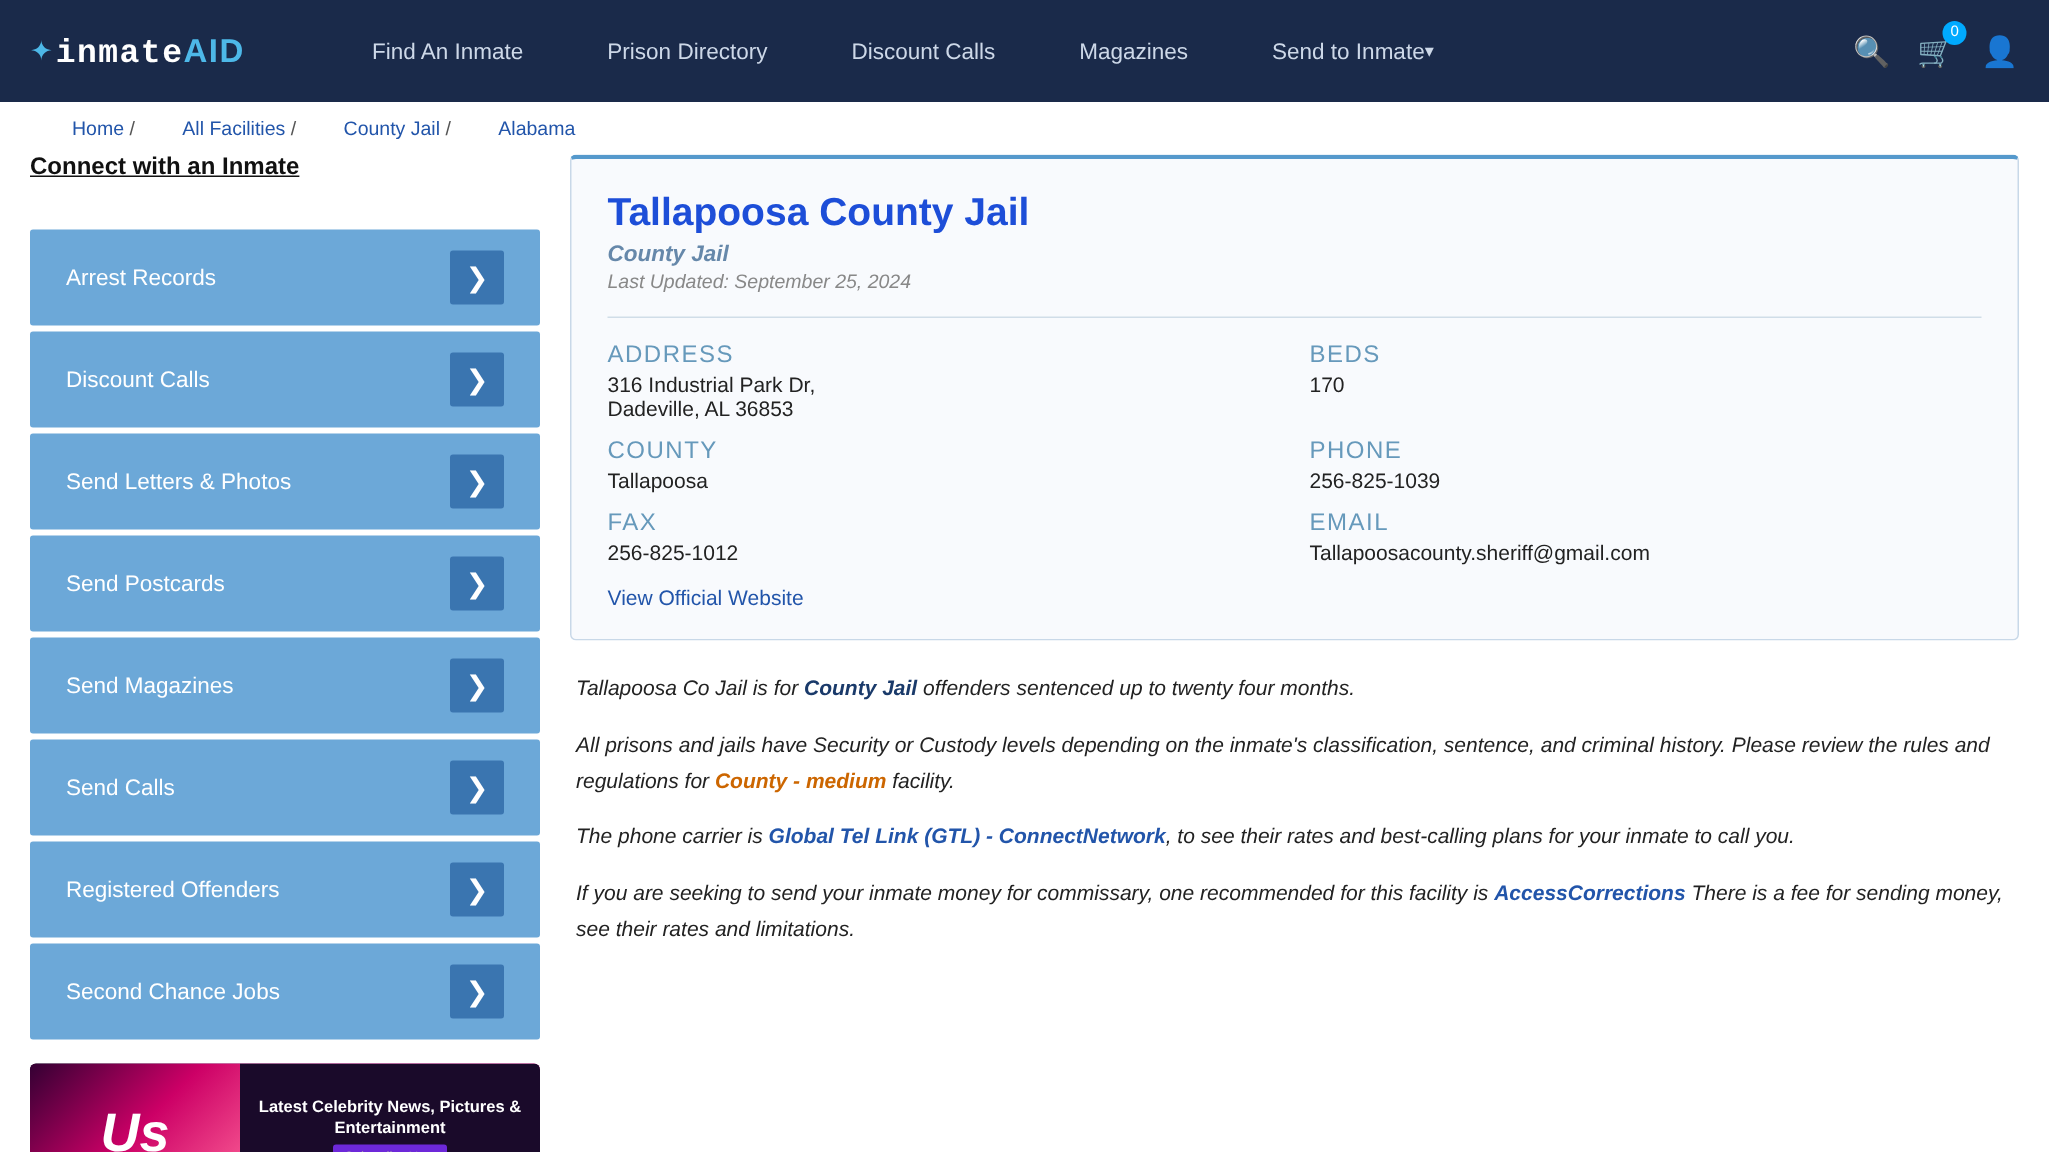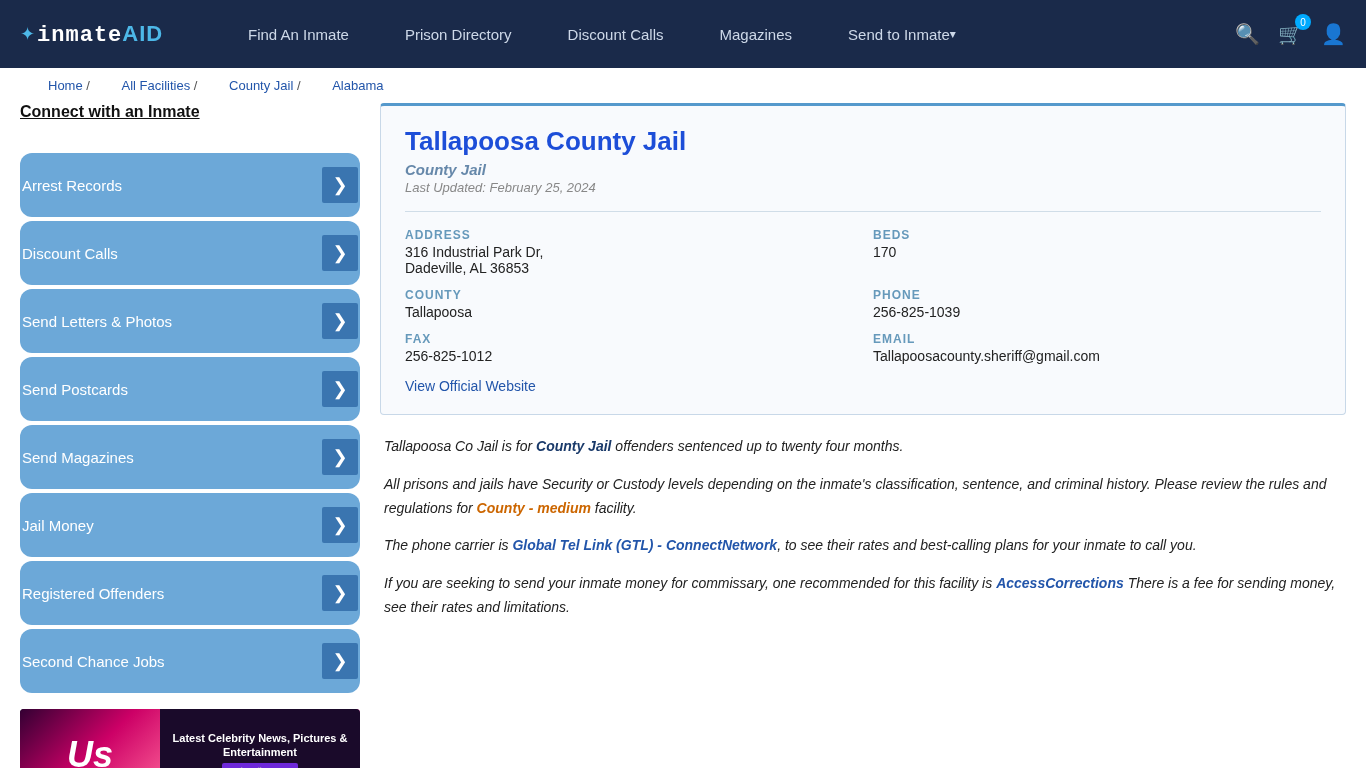--- a/index.html
+++ b/index.html
@@ -110,27 +110,27 @@
       color: #111;
     }
     .sidebar-menu {
       display: flex;
       flex-direction: column;
       gap: 4px;
     }
     .sidebar-item {
       background: #6ca8d8;
       color: #fff;
-      padding: 14px 2px;
+      padding: 14px 24px;
       cursor: pointer;
       display: flex;
       align-items: center;
       justify-content: space-between;
       font-size: 15px;
-      border-radius: 12px;
+      border-radius: 2px;
       transition: background 0.2s;
     }
     .sidebar-arrow {
       background: #3a75b0;
       width: 36px;
       height: 36px;
       display: flex;
       align-items: center;
       justify-content: center;
       border-radius: 2px;
@@ -223,25 +223,25 @@
     }
     .info-grid {
       display: grid;
       grid-template-columns: 1fr 1fr;
       gap: 12px 20px;
       border-top: 1px solid #d0dde8;
       padding-top: 16px;
     }
     .info-cell {}
     .info-label {
-      font-size: 12px;
+      font-size: 16px;
       color: #6699bb;
       letter-spacing: 1px;
       text-transform: uppercase;
-      font-weight: bold;
+      font-weight: normal;
       margin-bottom: 2px;
     }
     .info-value {
       font-size: 14px;
       color: #222;
     }
     .view-website {
       display: inline-block;
       color: #2255aa;
       text-decoration: none;
@@ -327,21 +327,21 @@
         <span>Send Postcards</span>
         <div class="sidebar-arrow">❯</div>
       </div>
 
       <div class="sidebar-item">
         <span>Send Magazines</span>
         <div class="sidebar-arrow">❯</div>
       </div>
 
       <div class="sidebar-item">
-        <span>Jail Money</span>
+        <span>Send Calls</span>
         <div class="sidebar-arrow">❯</div>
       </div>
 
       <div class="sidebar-item">
         <span>Registered Offenders</span>
         <div class="sidebar-arrow">❯</div>
       </div>
 
       <div class="sidebar-item">
         <span>Second Chance Jobs</span>
@@ -360,21 +360,21 @@
         </div>
       </div>
     </div>
   </aside>
 
   <main class="main-content">
 
     <div class="facility-card">
       <h1 class="facility-name">Tallapoosa County Jail</h1>
       <div class="facility-type">County Jail</div>
-      <div class="facility-updated">Last Updated: February 25, 2024</div>
+      <div class="facility-updated">Last Updated: September 25, 2024</div>
 
       <div class="info-grid">
         <div class="info-cell">
           <div class="info-label">ADDRESS</div>
           <div class="info-value">316 Industrial Park Dr,<br>Dadeville, AL 36853</div>
         </div>
         <div class="info-cell">
           <div class="info-label">BEDS</div>
           <div class="info-value">170</div>
         </div>

